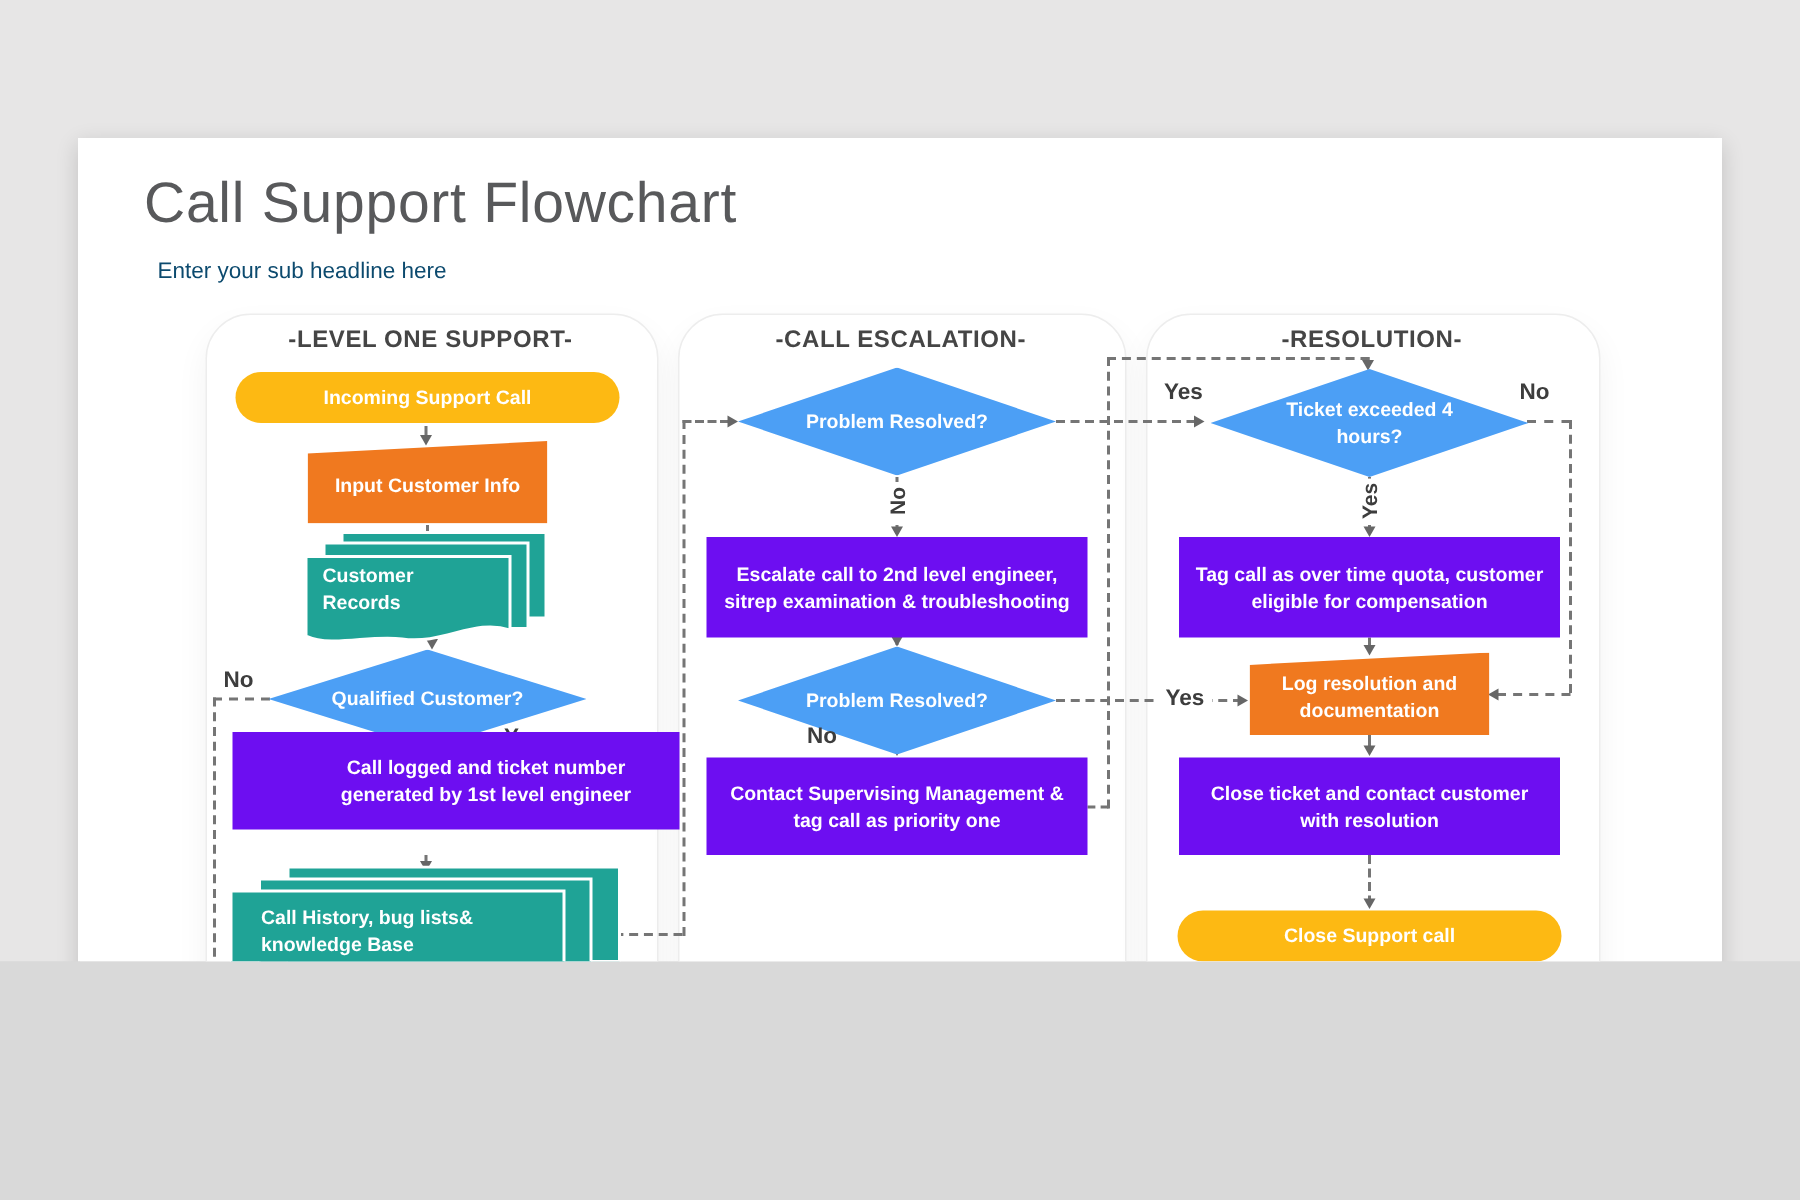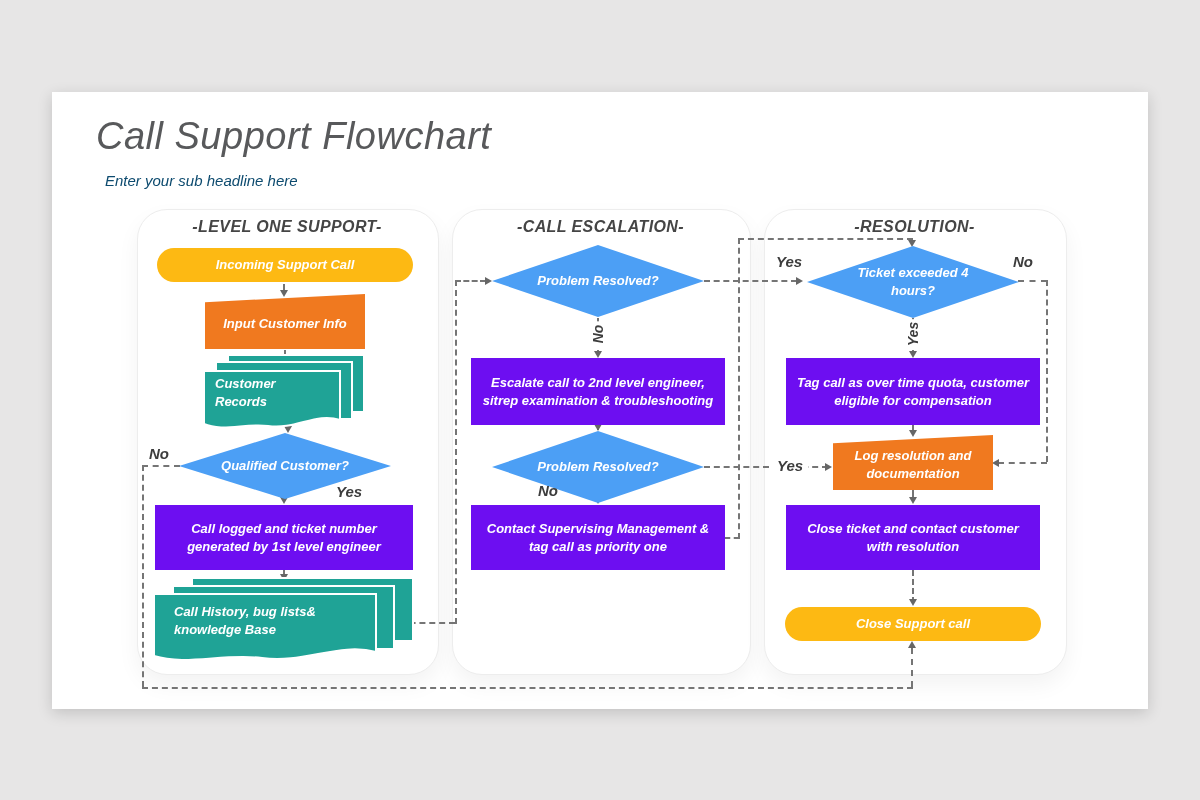--- a/index.html
+++ b/index.html
@@ -1,16 +1,16 @@
 <!DOCTYPE html>
 <html><head>
 <meta charset="utf-8">
 <style>
   html,body{margin:0;padding:0;background:#d9d9d9;font-family:"Liberation Sans","DejaVu Sans",sans-serif;}
-  #stage{position:relative;width:1200px;height:800px;background:#e7e6e6;overflow:hidden;font-style:italic;}
+  #stage{position:relative;width:1200px;height:641px;background:#e7e6e6;overflow:hidden;}
   #card{position:absolute;left:52px;top:92px;width:1096px;height:617px;background:#ffffff;box-shadow:0 4px 14px rgba(0,0,0,.16);}
   .title{position:absolute;left:96px;top:115px;font-size:38px;color:#58595b;letter-spacing:.5px;}
   .subtitle{position:absolute;left:105px;top:172px;font-size:15px;color:#0c4a6e;}
   .panel{position:absolute;top:209px;height:464px;background:#fff;border:1px solid #ededed;border-radius:30px;box-shadow:0 10px 22px rgba(0,0,0,.05);}
   .panel-header{position:absolute;top:218px;font-size:16px;font-weight:bold;color:#454545;letter-spacing:.4px;text-align:center;}
   .shape{position:absolute;display:flex;align-items:center;justify-content:center;text-align:center;color:#fff;font-size:13px;font-weight:bold;line-height:1.35;}
   .pill{background:#FDB913;border-radius:17px;}
   .minput{background:#F0791F;clip-path:polygon(0 15%,100% 0,100% 100%,0 100%);padding-top:5px;box-sizing:border-box;}
   .diamond{background:#4C9FF5;clip-path:polygon(50% 0,100% 50%,50% 100%,0 50%);}
   .prect{background:#6D0EF1;}
@@ -119,21 +119,21 @@
     <path d="M1 17 H137 V66 C113 58 93 76 65 72 C43 69 19 78 1 70 Z" fill="#1FA396" stroke="#ffffff" stroke-width="2"></path>
   </svg>
   <div class="doc-text" style="left:215px;top:370px;width:110px;height:46px;">Customer Records</div>
 
   <div class="shape diamond" style="left:179px;top:433px;width:212px;height:66px;">
     <span style="width:160px;">Qualified Customer?</span>
   </div>
   <div class="elabel" style="left:149px;top:445px;">No</div>
   <div class="elabel" style="left:336px;top:483px;">Yes</div>
 
-  <div class="shape prect" style="left:155px;top:505px;width:258px;height:65px;">
+  <div class="shape prect" style="left:155px;top:488px;width:258px;height:65px;padding-left:40px;">
     <span style="width:228px;">Call logged and ticket number generated by 1st level engineer</span>
   </div>
 
   <svg class="docsvg" style="left:153px;top:577px;" width="262" height="90" viewBox="0 0 262 90">
     <rect x="39" y="1" width="221" height="63" fill="#1FA396" stroke="#ffffff" stroke-width="2"></rect>
     <rect x="20" y="9" width="221" height="63" fill="#1FA396" stroke="#ffffff" stroke-width="2"></rect>
     <path d="M1 17 H223 V75 C186 65 151 87 109 81 C71 76 33 89 1 79 Z" fill="#1FA396" stroke="#ffffff" stroke-width="2"></path>
   </svg>
   <div class="doc-text" style="left:174px;top:598px;width:180px;height:46px;">Call History, bug lists&amp; knowledge Base</div>
 

